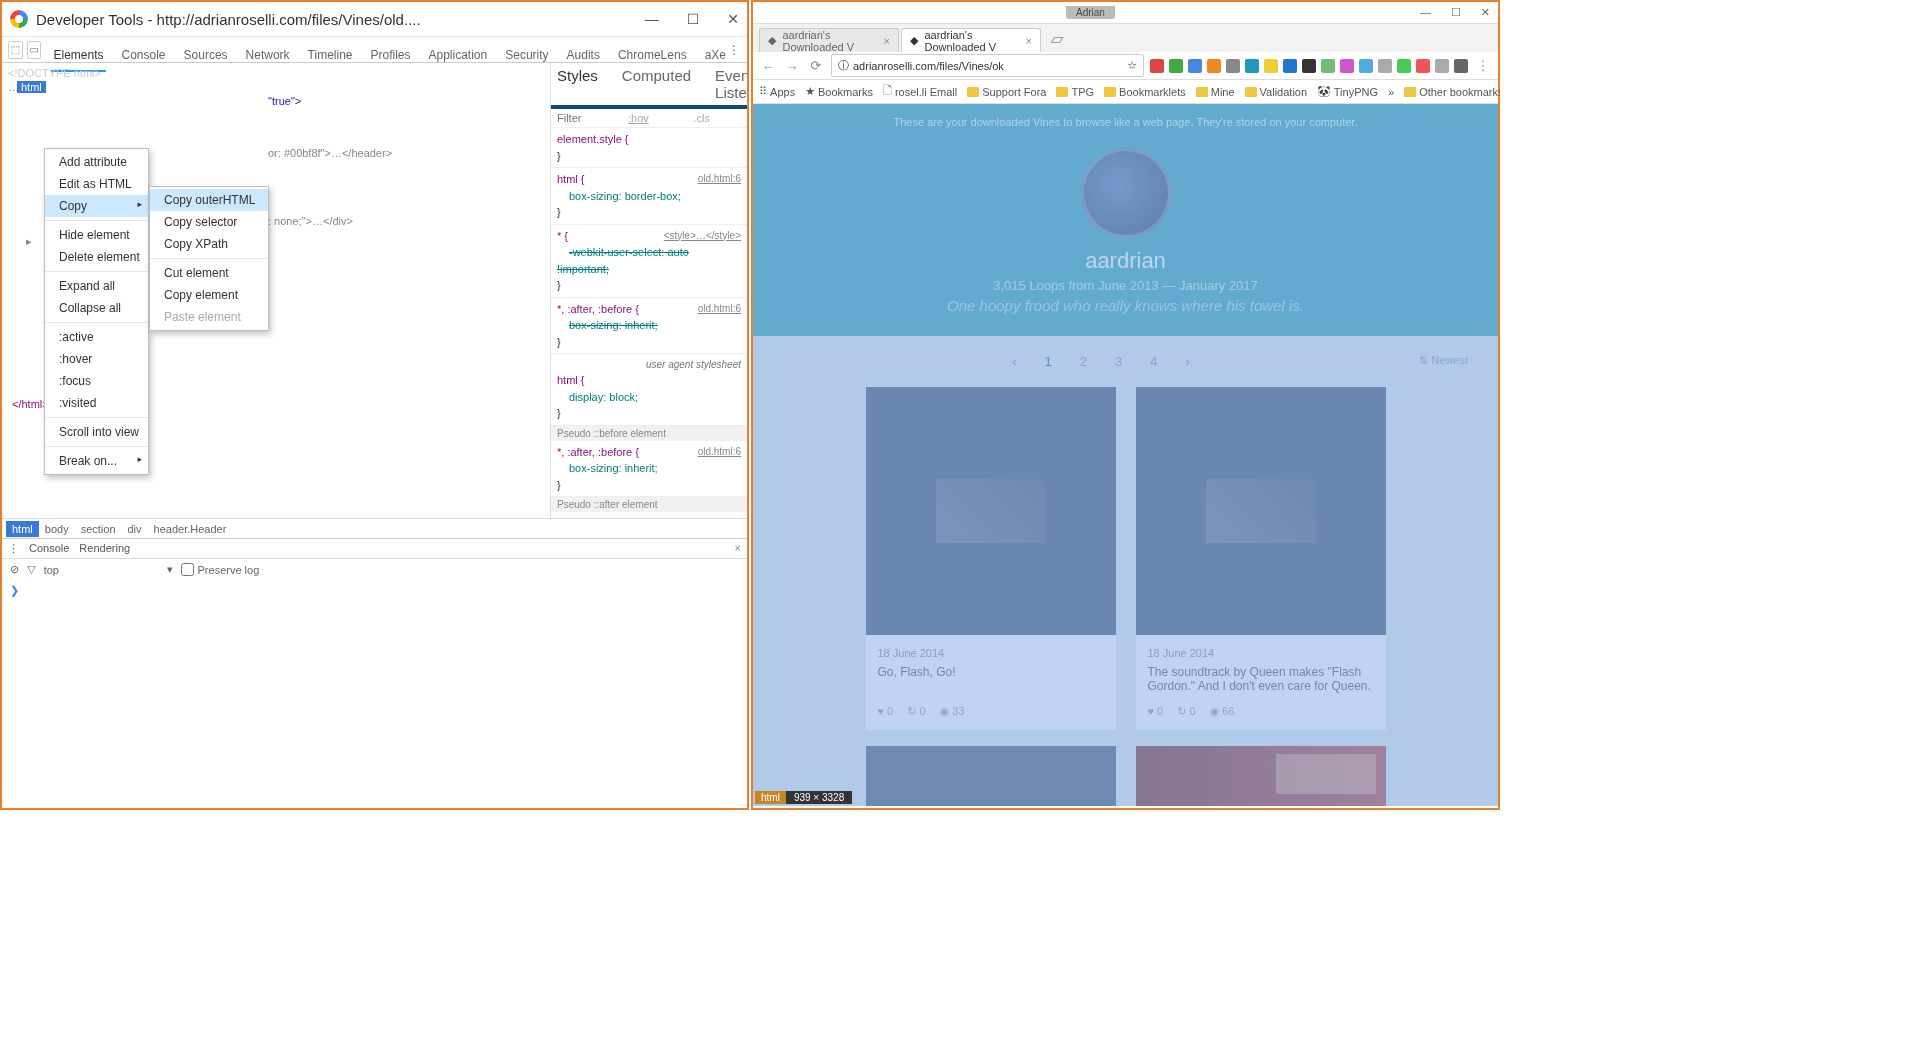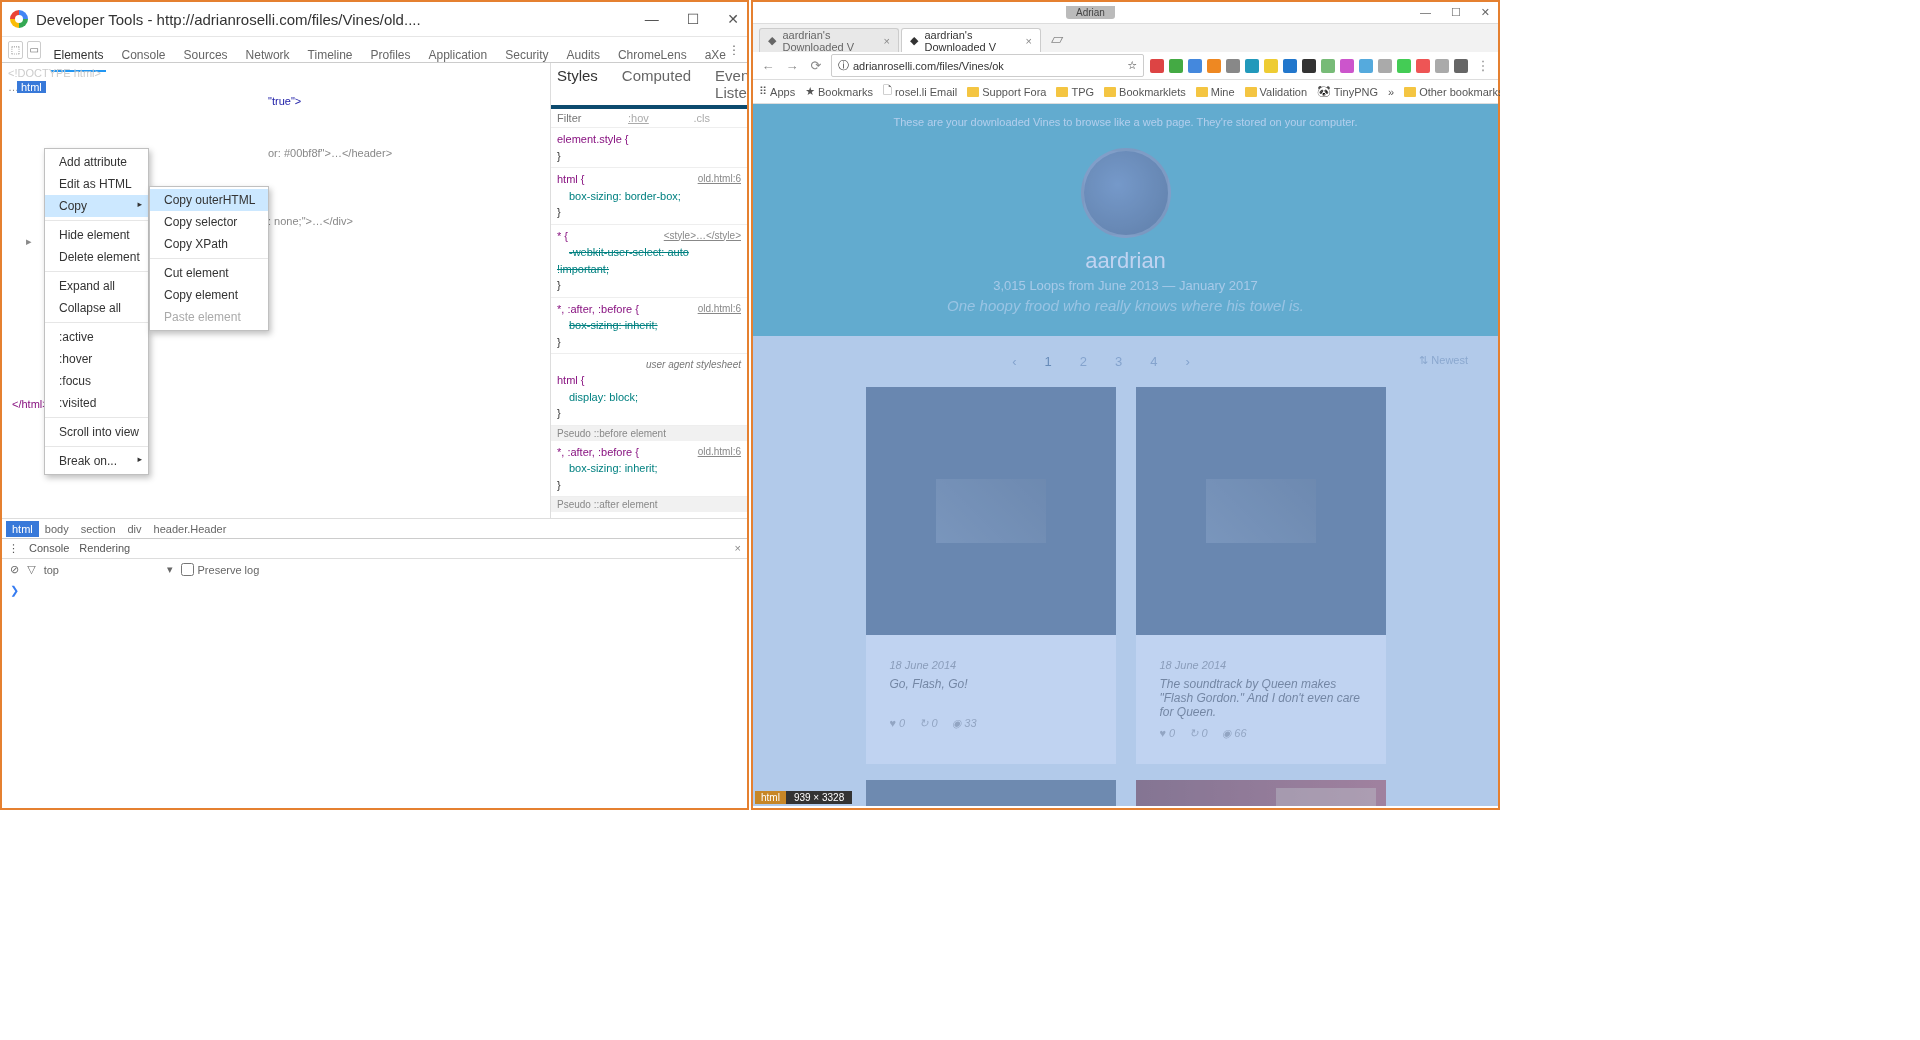--- a/index.html
+++ b/index.html
@@ -90,21 +90,21 @@
 .pg-sub { text-align: center; color: #c7e9ec; font-size: 13px; margin-top: 4px; }
 .pg-sub2 { text-align: center; color: #a9dde2; font-size: 15px; margin-top: 4px; font-style: italic; }
 .pg-body { background: #e0ebf0; margin-top: 22px; min-height: 500px; padding: 18px 30px; }
 .pager { display: flex; justify-content: center; align-items: center; gap: 28px; color: #7a95b0; font-size: 13px; }
 .pager .pnum.active { color: #3b5f82; }
 .pager-sort { float: right; font-size: 11px; color: #889fb3; }
 .cards { display: flex; gap: 20px; margin-top: 18px; justify-content: center; }
 .card { width: 250px; background: #fff; }
 .card-img { height: 248px; background: #3e5770; display: flex; align-items: center; justify-content: center; }
 .card-img .thumb { width: 110px; height: 64px; background: linear-gradient(45deg, #6a7d8f, #4a5d6f); opacity: 0.85; }
-.card-meta { padding: 24px; font-size: 11px; color: #888; font-style: italic; }
+.card-meta { padding: 12px; font-size: 11px; color: #888; }
 .card-title { margin-top: 6px; font-size: 12px; color: #555; min-height: 32px; }
 .card-stats { margin-top: 8px; display: flex; gap: 14px; color: #999; font-size: 11px; }
 .cards2 { display: flex; gap: 20px; margin-top: 16px; justify-content: center; }
 .card2 { width: 250px; height: 60px; background: #4a5d6f; }
 .card2.b { background: linear-gradient(90deg, #7a2f2f, #b84a4a); position: relative; }
 .card2.b::after { content: ""; position: absolute; right: 10px; top: 8px; width: 100px; height: 40px; background: rgba(255,230,180,0.4); }
 
 .size-tip { position: absolute; bottom: 2px; left: 2px; background: #333; color: #fff; font-size: 10px; display: flex; }
 .size-tip .tag { background: #c78626; padding: 1px 6px; }
 .size-tip .dim { padding: 1px 8px; }

